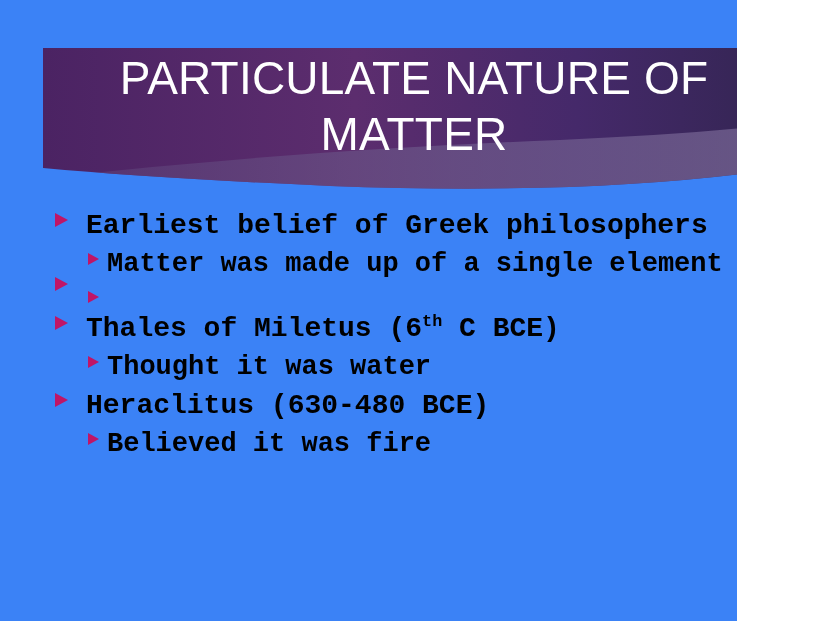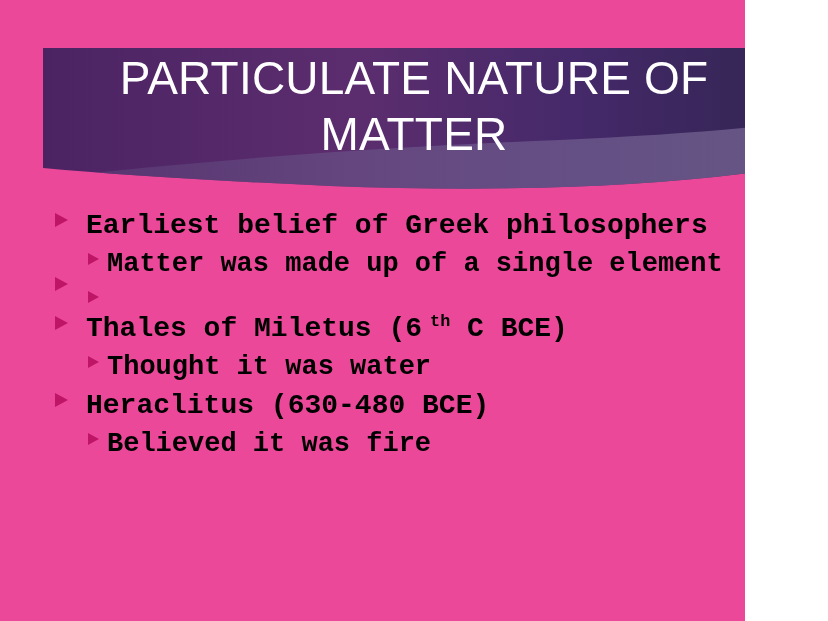--- a/index.html
+++ b/index.html
@@ -9,23 +9,22 @@
     background: #ffffff;
   }
   body {
     font-family: "Liberation Sans", sans-serif;
   }
 
   #slide {
     position: relative;
     width: 737px;
     height: 621px;
-    background: #ec4899;
+    background: #3b82f6;
     overflow: hidden;
-    padding-left: 8px;
   }
 
   
   .banner-wrap {
     position: absolute;
     left: 0;
     top: 0;
     width: 828px;
     height: 200px;
     pointer-events: none;
@@ -111,21 +110,20 @@
     margin-left: 18px;
     white-space: pre;
   }
   .bullet-row.lvl2 .bullet-text {
     margin-left: 8px;
   }
   sup {
     font-size: 0.6em;
     vertical-align: super;
     line-height: 0;
-    margin-left: 8px;
   }
 </style>
 </head>
 <body>
 
 <div id="slide">
 
   <div class="accent-bar"></div>
 
   <div class="banner-wrap">

